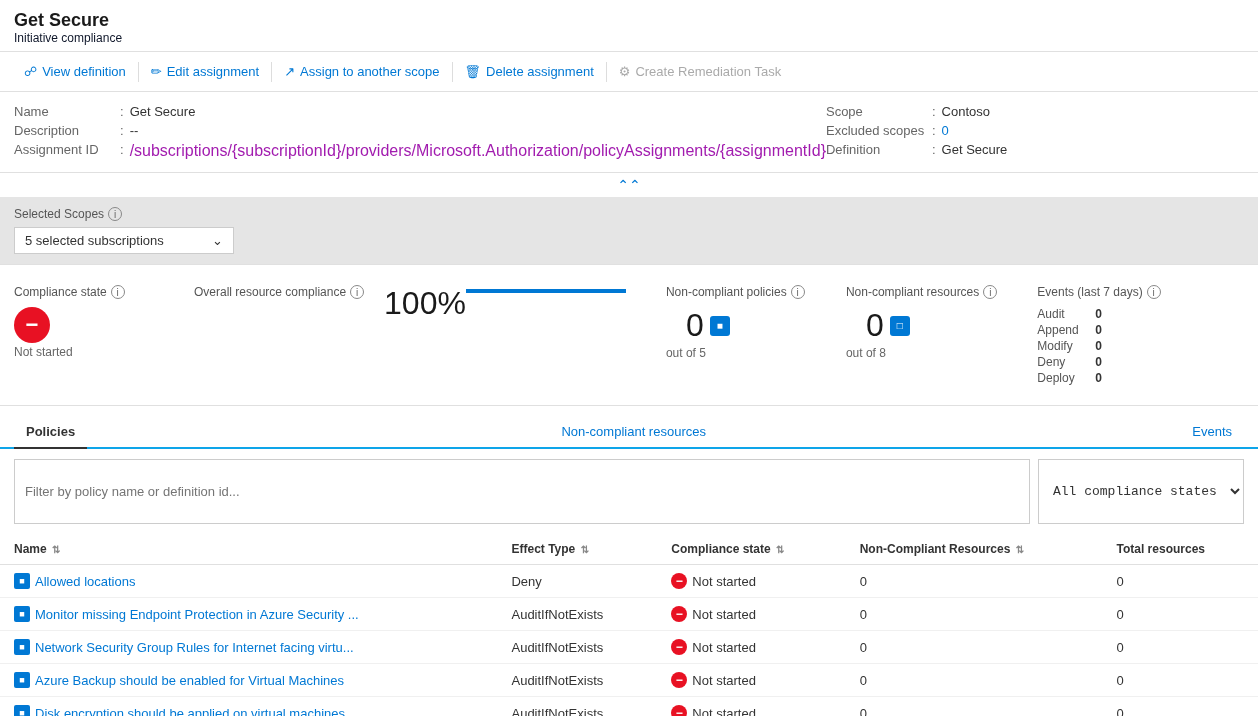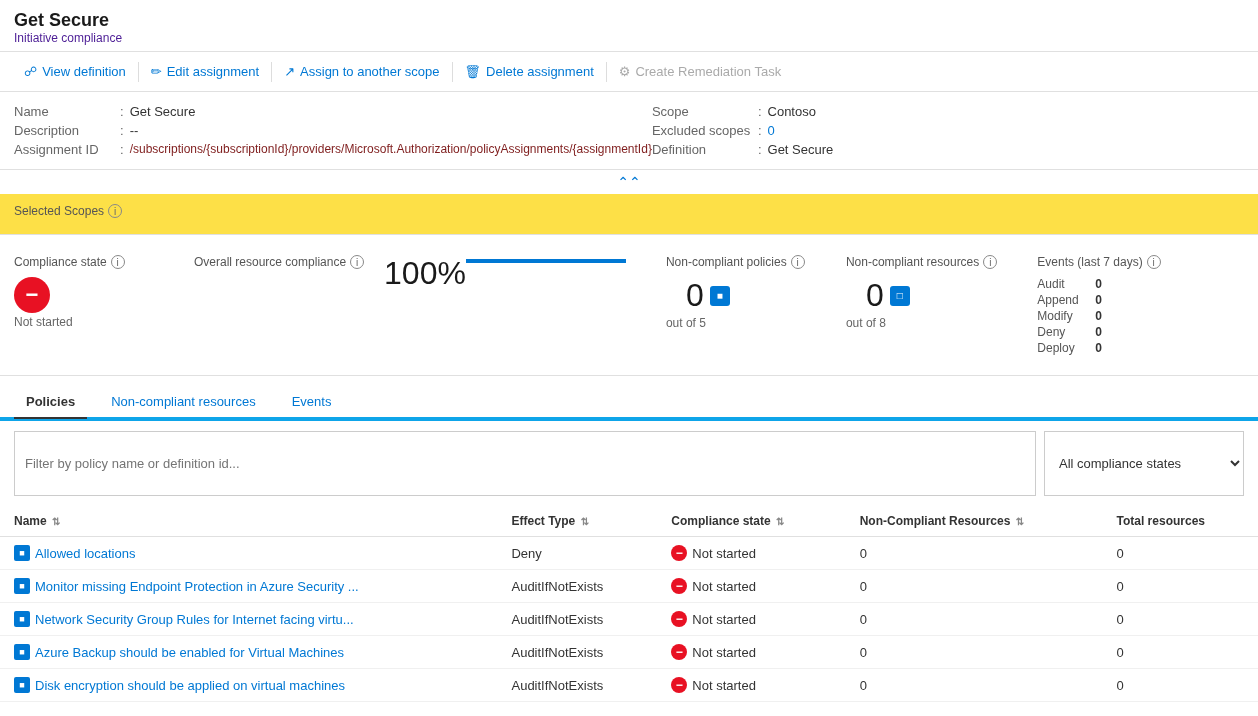--- a/index.html
+++ b/index.html
@@ -1,60 +1,60 @@
 <!DOCTYPE html>
 <html><head>
   <meta charset="utf-8">
   <style>
     * { box-sizing: border-box; margin: 0; padding: 0; }
     body { font-family: 'Segoe UI', Arial, sans-serif; font-size: 13px; color: #333; background: #fff; }
 
     .header { padding: 10px 14px 6px; border-bottom: 1px solid #e0e0e0; }
     .header-title { font-size: 18px; font-weight: 600; color: #1a1a1a; }
-    .header-sub { font-size: 12px; color: #4c1d95; }
+    .header-sub { font-size: 12px; color: #0f172a; }
 
     .toolbar { display: flex; align-items: center; gap: 0; padding: 8px 14px; border-bottom: 1px solid #e0e0e0; }
     .toolbar-btn { display: flex; align-items: center; gap: 5px; color: #0078d4; background: none; border: none; cursor: pointer; font-size: 13px; padding: 4px 10px; }
     .toolbar-btn.disabled { color: #aaa; cursor: default; }
     .toolbar-divider { width: 1px; height: 20px; background: #ddd; margin: 0 2px; }
 
     .meta-section { display: grid; grid-template-columns: 1fr 1fr; padding: 10px 14px; gap: 4px 0; border-bottom: 1px solid #e0e0e0; }
     .meta-row { display: flex; align-items: flex-start; gap: 6px; padding: 2px 0; }
     .meta-label { color: #666; min-width: 100px; }
     .meta-value { color: #333; }
     .meta-value.link { color: #0078d4; cursor: pointer; }
-    .meta-value.long { font-size: 12px; color: #7f1d1d; }
+    .meta-value.long { font-size: 16px; color: #a21caf; }
     .collapse-btn { text-align: center; padding: 4px; cursor: pointer; color: #0078d4; font-size: 14px; }
 
-    .scopes-section { background: #fde047; padding: 10px 14px; border-bottom: 1px solid #e0e0e0; }
+    .scopes-section { background: #e5e5e5; padding: 10px 14px; border-bottom: 1px solid #e0e0e0; }
     .scopes-label { font-size: 12px; color: #555; margin-bottom: 6px; display: flex; align-items: center; gap: 4px; }
     .scopes-dropdown { display: flex; align-items: center; justify-content: space-between; background: #fff; border: 1px solid #ccc; padding: 5px 10px; min-width: 200px; cursor: pointer; width: 220px; }
 
     .metrics-section { display: flex; align-items: flex-start; padding: 20px 14px; gap: 40px; border-bottom: 1px solid #e0e0e0; }
     .metric { display: flex; flex-direction: column; align-items: flex-start; min-width: 140px; }
     .metric-title { font-size: 12px; color: #555; margin-bottom: 8px; display: flex; align-items: center; gap: 4px; }
     .metric-value { font-size: 32px; font-weight: 300; color: #1a1a1a; display: flex; align-items: center; gap: 6px; margin-left: 20px; }
     .metric-sub { font-size: 12px; color: #666; margin-top: 2px; }
     .not-started-icon { width: 36px; height: 36px; border-radius: 50%; background: #e81123; display: flex; align-items: center; justify-content: center; color: white; font-size: 22px; font-weight: 700; }
     .progress-bar-container { width: 160px; height: 4px; background: #e0e0e0; margin-top: 4px; }
     .progress-bar-fill { height: 100%; background: #0078d4; }
     .metric-100 { display: flex; flex-direction: row; }
     .resource-icon { width: 20px; height: 20px; background: #0078d4; border-radius: 3px; display: inline-flex; align-items: center; justify-content: center; color: white; font-size: 10px; }
     .events-section { display: flex; flex-direction: column; gap: 2px; }
     .event-row { display: flex; gap: 8px; font-size: 12px; }
     .event-label { color: #555; min-width: 50px; }
     .event-count { font-weight: 600; color: #333; }
 
-    .tabs-section { display: flex; gap: 12px; padding: 0 14px; border-bottom: 4px solid #0ea5e9; margin-top: 10px; }
+    .tabs-section { display: flex; gap: 12px; padding: 0 14px; border-bottom: 2px solid #0ea5e9; margin-top: 10px; justify-content: space-between; }
     .tab { padding: 8px 12px; cursor: pointer; font-size: 13px; color: #0078d4; border-bottom: 2px solid transparent; margin-bottom: -2px; }
     .tab.active { color: #333; border-bottom: 2px solid #333; font-weight: 600; }
 
     .filter-row { display: flex; gap: 8px; padding: 10px 14px; }
     .filter-input { flex: 1; border: 1px solid #ccc; padding: 24px 10px; font-size: 13px; color: #999; }
-    .filter-select { border: 1px solid #ccc; padding: 20px 10px; font-size: 13px; color: #333; background: #fff; min-width: 200px; }
+    .filter-select { border: 1px solid #ccc; padding: 20px 10px; font-size: 13px; color: #333; background: #fff; min-width: 200px; font-family: Liberation Mono, monospace; }
 
     .table { width: 100%; border-collapse: collapse; }
     .table th { text-align: left; padding: 8px 14px; font-size: 12px; font-weight: 600; color: #333; border-bottom: 1px solid #e0e0e0; white-space: nowrap; }
     .table th .sort-icon { color: #888; font-size: 10px; margin-left: 2px; }
     .table td { padding: 8px 14px; font-size: 13px; border-bottom: 1px solid #f0f0f0; }
     .name-link { color: #0078d4; cursor: pointer; display: flex; align-items: center; gap: 5px; }
     .policy-icon { width: 16px; height: 16px; background: #0078d4; border-radius: 2px; display: inline-flex; align-items: center; justify-content: center; color: white; font-size: 9px; flex-shrink: 0; }
     .compliance-badge { display: flex; align-items: center; gap: 5px; }
     .compliance-dot { width: 16px; height: 16px; border-radius: 50%; background: #e81123; display: inline-flex; align-items: center; justify-content: center; color: white; font-size: 12px; font-weight: 700; }
     .info-icon { display: inline-flex; width: 14px; height: 14px; border-radius: 50%; border: 1px solid #888; align-items: center; justify-content: center; font-size: 10px; color: #666; cursor: pointer; }
@@ -130,20 +130,24 @@
     </div>
   </div>
 </div>
 <div class="collapse-btn">⌃⌃</div>
 
 <div class="scopes-section">
   <div class="scopes-label">
     <span>Selected Scopes</span>
     <span class="info-icon">i</span>
   </div>
+  <div class="scopes-dropdown">
+    <span>5 selected subscriptions</span>
+    <span>⌄</span>
+  </div>
 </div>
 
 <div class="metrics-section">
 
   <div class="metric">
     <div class="metric-title">
       <span>Compliance state</span>
       <span class="info-icon">i</span>
     </div>
     <div class="not-started-icon">−</div>

